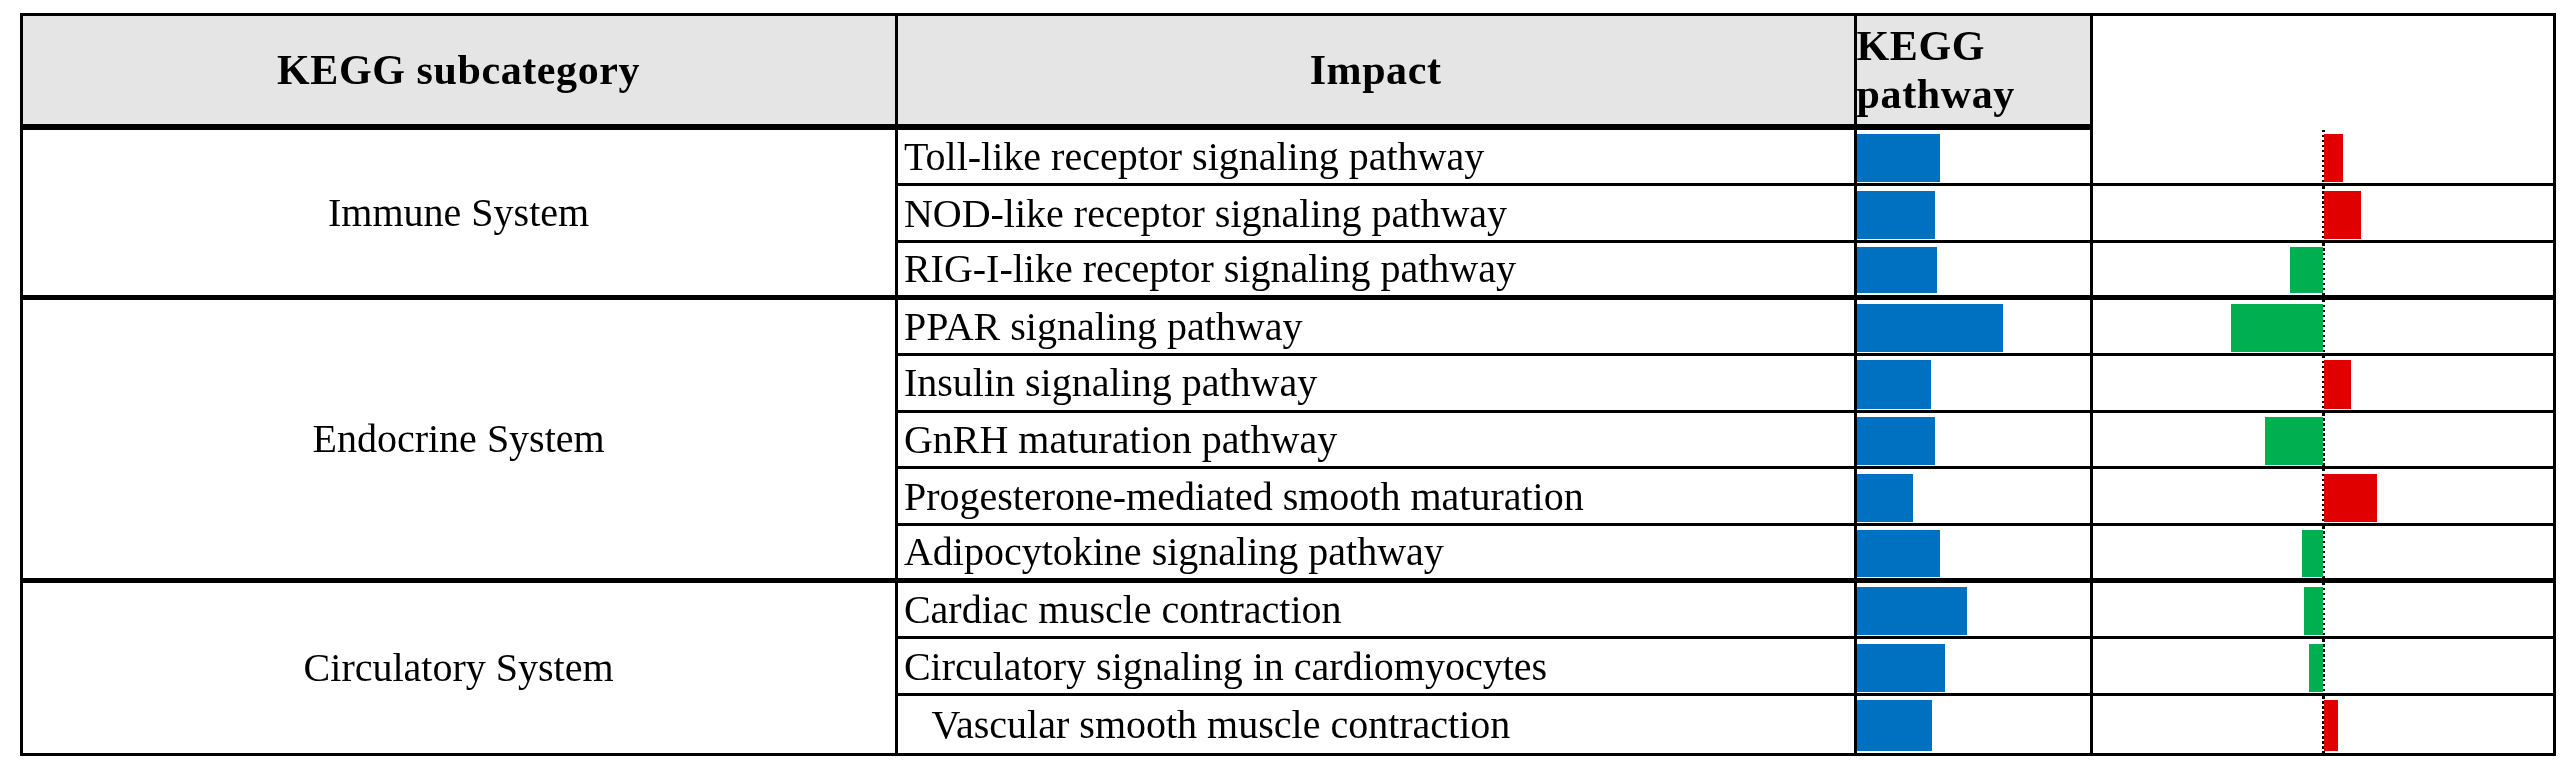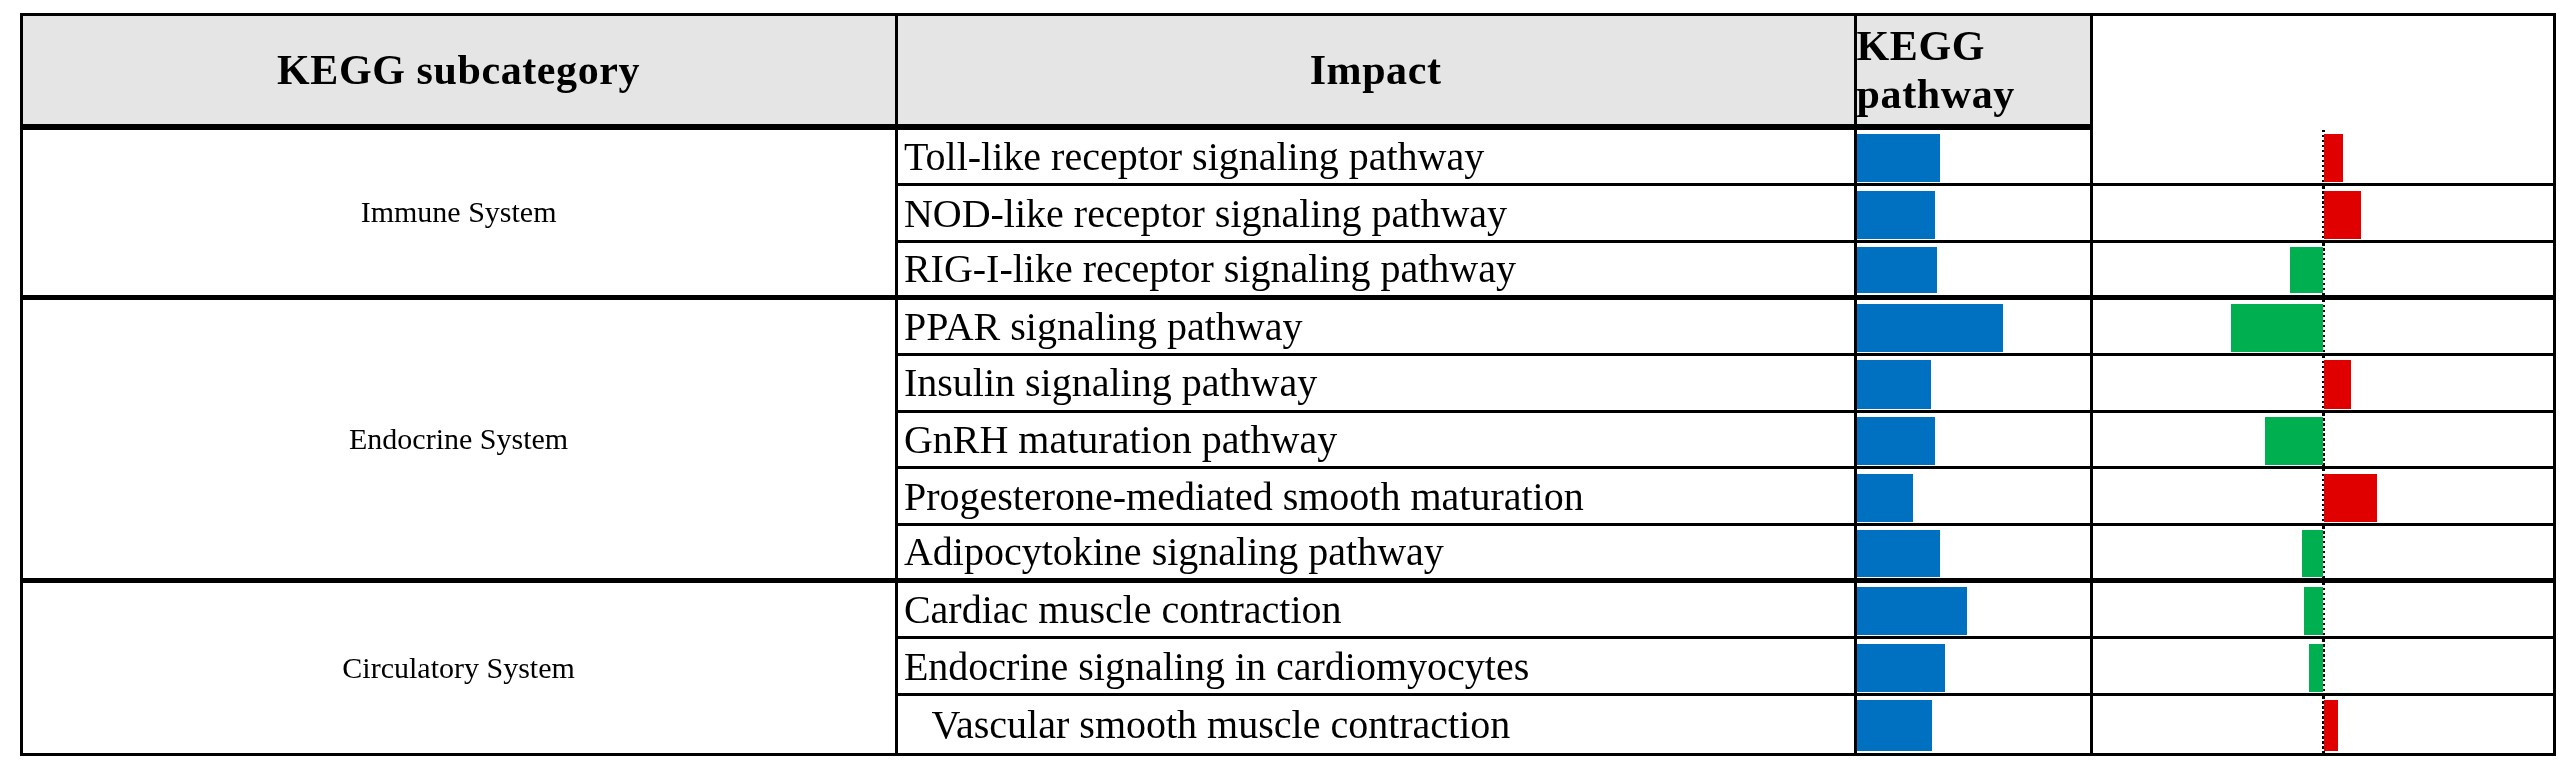--- a/index.html
+++ b/index.html
@@ -11,21 +11,21 @@
     grid-template-columns:875px 959px 236px 1fr;
     grid-template-rows:114px repeat(11,1fr);
   }
   .cell{box-sizing:border-box;display:flex;align-items:center;overflow:hidden;}
   
   .h{background:#e5e5e5;border-bottom:6.3px solid #000;justify-content:center;
      font-weight:bold;font-size:42px;letter-spacing:0.6px;}
   .h.br{border-right:3.8px solid #000;}
   
   .sub{grid-column:1;border-right:3.8px solid #000;justify-content:center;
-       font-size:30px;border-bottom:5px solid #000;}
+       font-size:40px;border-bottom:5px solid #000;}
   .sub.last{border-bottom:none;}
   
   .pw{grid-column:2;border-right:3.8px solid #000;border-bottom:3.8px solid #000;
       font-size:40px;padding-left:6.3px;white-space:nowrap;}
   
   .imp{grid-column:3;border-right:3.8px solid #000;border-bottom:3.8px solid #000;position:relative;}
   
   .flx{grid-column:4;border-bottom:3.8px solid #000;position:relative;}
   .gb{border-bottom-width:5px;}          
   .rlast{border-bottom:none;padding-left:34px;}            
@@ -121,21 +121,21 @@
 
   <div class="cell pw" style="grid-row:10">Cardiac muscle contraction</div>
   <div class="cell imp" style="grid-row:10">
       <div class="bar impact-bar" style="width: 47.5%; background: rgb(0, 112, 192);"></div>
     </div>
   <div class="cell flx" style="grid-row:10">
       <div class="flux-axis"></div>
       <div class="bar" style="width: 4%; left: 46%; background: rgb(0, 176, 80);"></div>
     </div>
 
-  <div class="cell pw" style="grid-row:11">Endocrine signaling in cardiomyocytes</div>
+  <div class="cell pw" style="grid-row:11">Circulatory signaling in cardiomyocytes</div>
   <div class="cell imp" style="grid-row:11">
       <div class="bar impact-bar" style="width: 38%; background: rgb(0, 112, 192);"></div>
     </div>
   <div class="cell flx" style="grid-row:11">
       <div class="flux-axis"></div>
       <div class="bar" style="width: 3%; left: 47%; background: rgb(0, 176, 80);"></div>
     </div>
 
   <div class="cell pw rlast" style="grid-row:12">Vascular smooth muscle contraction</div>
   <div class="cell imp rlast" style="grid-row:12">

